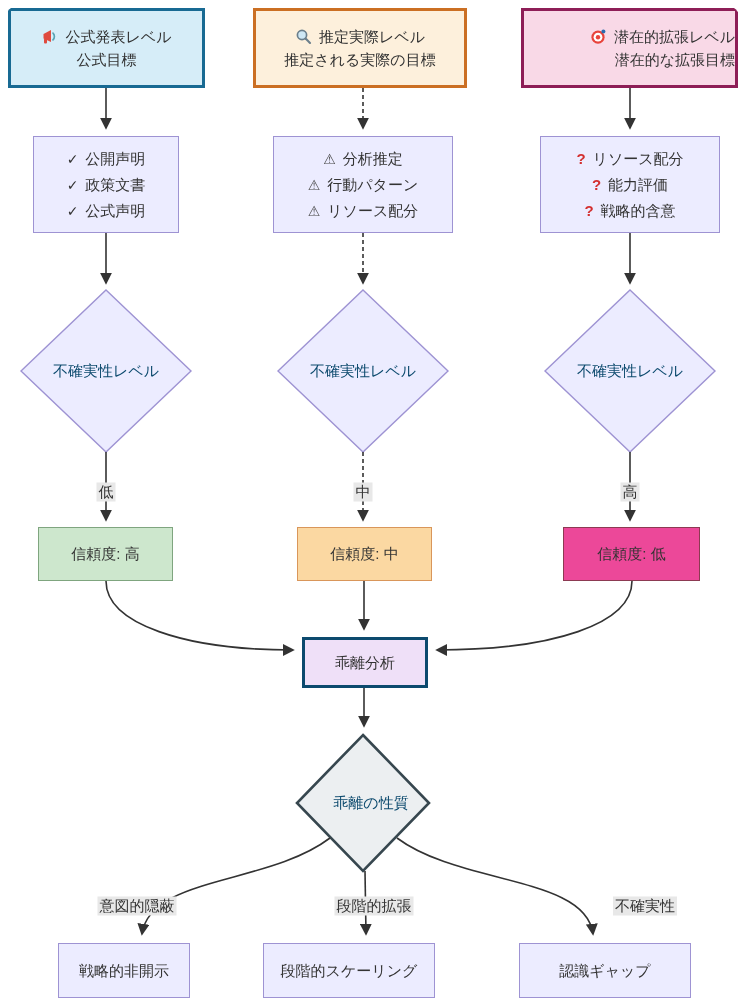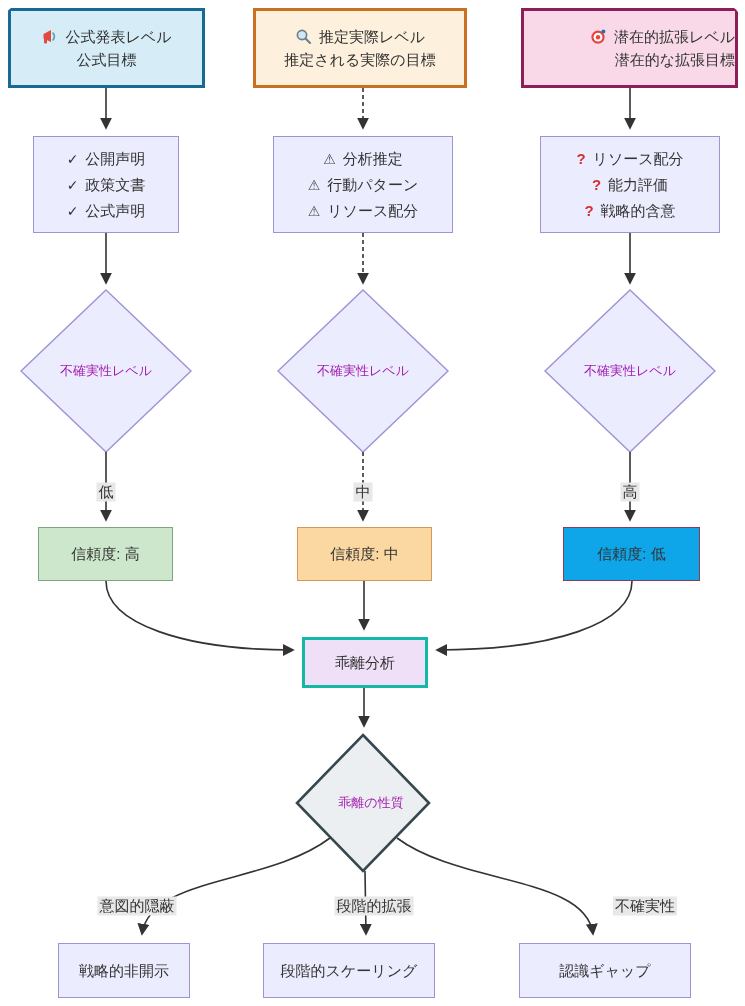--- a/index.html
+++ b/index.html
@@ -8,30 +8,30 @@
   #edges{position:absolute;left:0;top:0;width:745px;height:1006px;}
   .node{position:absolute;box-sizing:border-box;display:flex;flex-direction:column;
         align-items:center;justify-content:center;text-align:center;
         font-size:15px;color:#333;line-height:1.55;}
   .lavender{background:#ececff;border:1.4px solid #9e93d3;}
   .top-official{background:#d6edf8;border:3px solid #186a93;}
   .top-estimated{background:#fdf0dc;border:3px solid #cb6f23;}
   .top-potential{background:#f9d9e7;border:3px solid #8e1e57;}
   .conf-high{background:#cde7cd;border:1.6px solid #7fa57f;}
   .conf-mid{background:#fbd8a2;border:1.6px solid #d9965a;}
-  .conf-low{background:#0ea5e9;border:1.6px solid #8c3a52;}
-  .analysis{background:#efe0f8;border:3px solid #14b8a6;}
+  .conf-low{background:#ec4899;border:1.6px solid #8c3a52;}
+  .analysis{background:#efe0f8;border:3px solid #0c4a6e;}
   .titleline{display:flex;align-items:center;justify-content:center;gap:7px;}
   .hicon{display:inline-flex;width:17px;height:17px;}
   .hicon svg{width:17px;height:17px;}
   .item{display:flex;align-items:center;justify-content:center;gap:7px;line-height:26px;}
   .ic-check{color:#333;font-size:14px;}
   .ic-warn{color:#444;font-size:14px;}
   .ic-q{color:#d32f2f;font-weight:700;font-size:15px;}
-  .diamond-label{position:absolute;transform:translate(-50%,-50%);font-size:13px;color:#a21caf;white-space:nowrap;}
+  .diamond-label{position:absolute;transform:translate(-50%,-50%);font-size:15px;color:#0c4a6e;white-space:nowrap;}
   .edge-label{position:absolute;transform:translate(-50%,-50%);font-size:15px;color:#333;
               background:#e8e8e8;padding:0 2px;white-space:nowrap;}
 </style>
 </head>
 <body>
 
 <div id="canvas">
 
   <svg id="edges" xmlns="http://www.w3.org/2000/svg">
     <defs>

